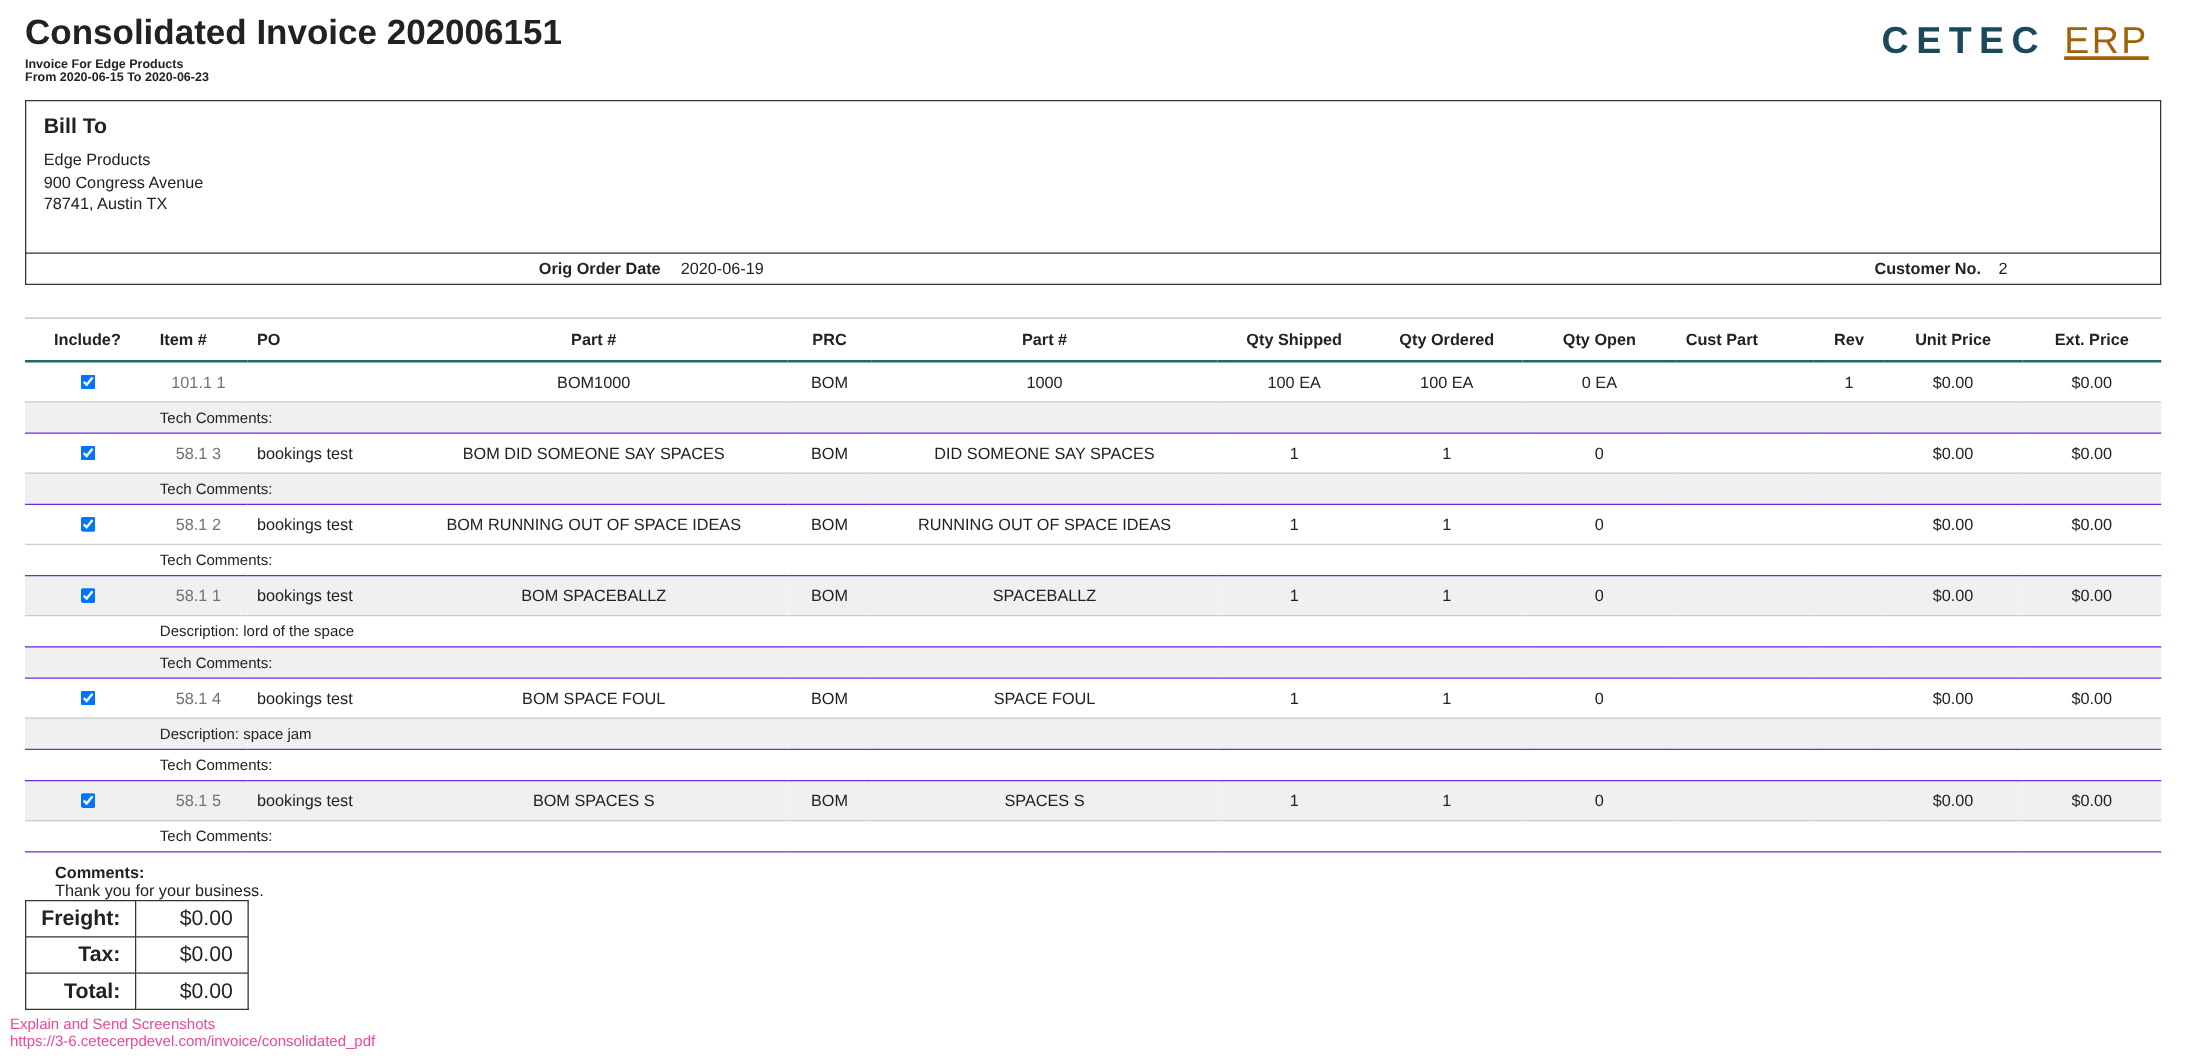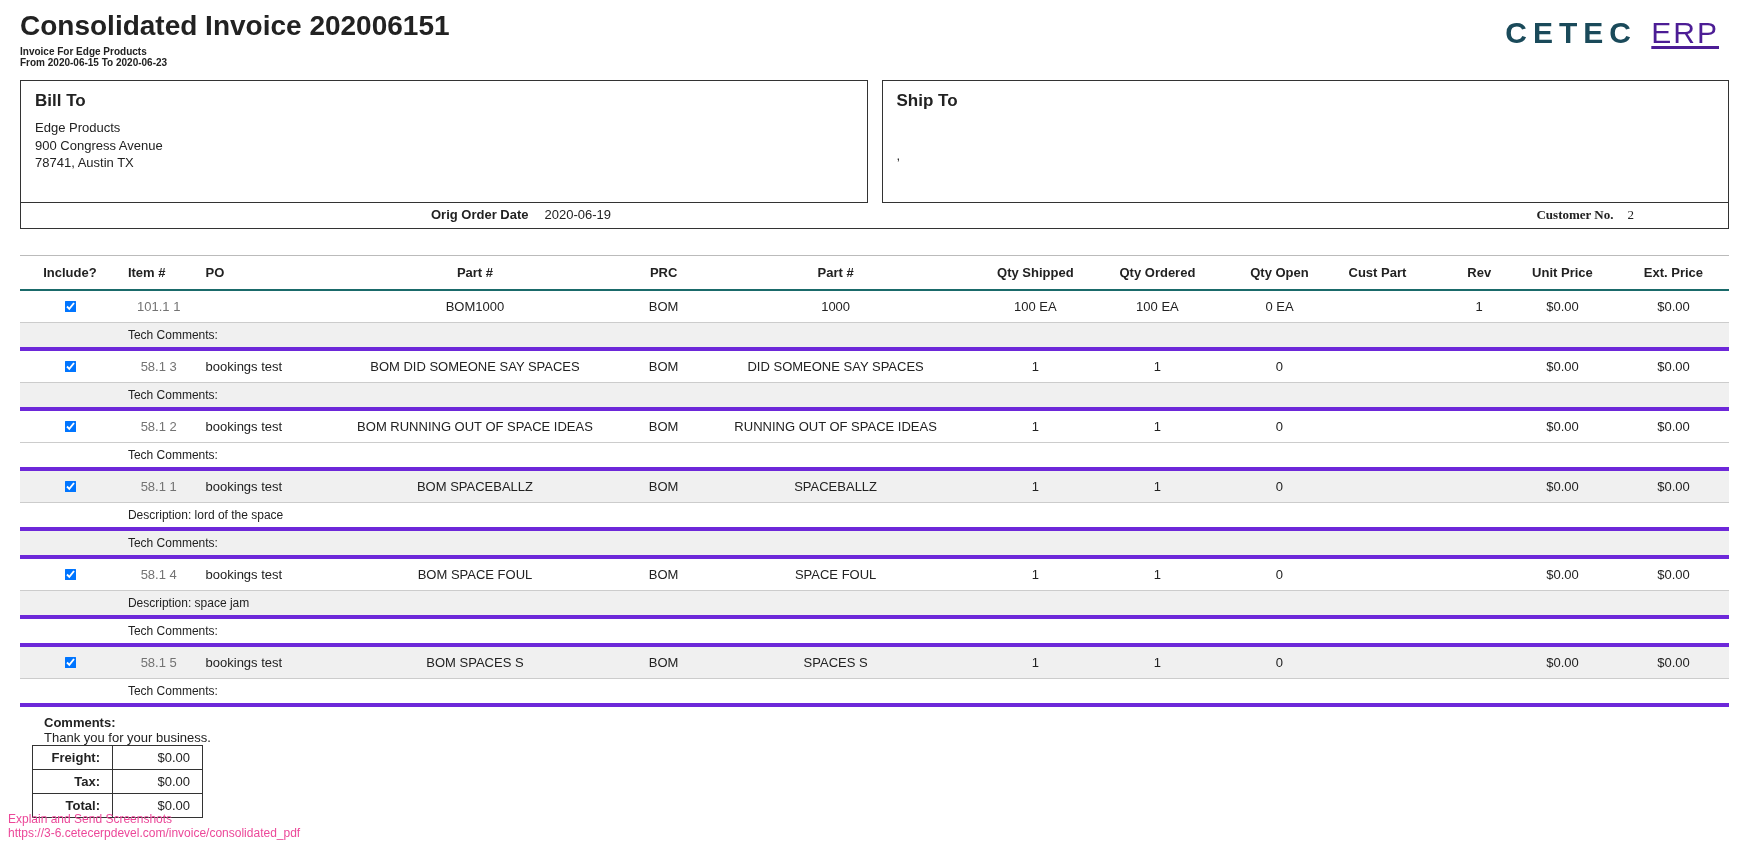--- a/index.html
+++ b/index.html
@@ -37,21 +37,21 @@
     margin-right: 10px;
   }
   .logo-text {
     font-family: Arial, sans-serif;
     font-size: 30px;
     font-weight: 800;
     letter-spacing: 6px;
     color: #1a4a5a;
   }
   .logo-text .erp {
-    color: #4c1d95;
+    color: #a16207;
     font-weight: 400;
     letter-spacing: 2px;
     text-decoration: underline;
     text-underline-offset: 3px;
   }
   .address-row {
     display: flex;
     gap: 14px;
     margin-top: 12px;
   }
@@ -78,22 +78,21 @@
   .meta-left {
     display: flex;
     gap: 16px;
     margin-left: 400px;
   }
   .meta-label { font-weight: bold; }
   .meta-right {
     margin-left: auto;
     display: flex;
     gap: 14px;
-    margin-right: 84px;
-    font-family: Liberation Serif, serif;
+    margin-right: 112px;
   }
 
   table.invoice {
     width: 100%;
     border-collapse: collapse;
     margin-top: 26px;
     font-size: 13px;
   }
   table.invoice thead th {
     text-align: left;
@@ -105,21 +104,21 @@
   }
   table.invoice thead th.right, table.invoice td.right { text-align: center; }
   table.invoice thead th.center, table.invoice td.center { text-align: center; }
   table.invoice tbody tr.data-row td {
     padding: 6px 8px;
     border-bottom: 1px solid #ccc;
   }
   table.invoice tbody tr.data-row.alt td { background: #f0f0f0; }
   table.invoice tbody tr.note-row td {
     padding: 5px 8px 5px 8px;
-    border-bottom: 4px solid #6d28d9;
+    border-bottom: 1px solid #6d28d9;
     font-size: 12px;
     margin-top: 44px;
   }
   table.invoice tbody tr.note-row.alt td { background: #f0f0f0; }
   table.invoice tbody tr.data-row td:first-child { text-align: center; }
   .item-link { color: #737373; }
   input[type="checkbox"] { transform: scale(0.9); }
 
   .footer-row {
     display: flex;
@@ -128,22 +127,21 @@
     align-items: flex-start;
     flex-direction: column;
   }
   .comments {
     padding-left: 24px;
     font-size: 13px;
   }
   .comments .lbl { font-weight: bold; }
   table.totals {
     border-collapse: collapse;
-    font-size: 13px;
-    margin-left: 12px;
+    font-size: 17px;
   }
   table.totals td {
     border: 1px solid #333;
     padding: 4px 12px;
   }
   table.totals td.lbl { font-weight: bold; text-align: right; width: 80px;}
   table.totals td.val { text-align: right; width: 90px; }
 
   .screenshot-hint {
     position: absolute;
@@ -170,24 +168,20 @@
       </span>
     </div>
   </div>
 
   <div class="address-row">
     <div class="address-box">
       <h3>Bill To</h3>
       <div class="address-line">Edge Products</div>
       <div class="address-line">900 Congress Avenue</div>
       <div class="address-line">78741, Austin TX</div>
-    </div>
-    <div class="address-box">
-      <h3>Ship To</h3>
-      <div class="address-line" style="margin-top:36px">,</div>
     </div>
   </div>
   <div class="meta-bar">
     <div class="meta-left">
       <span class="meta-label">Orig Order Date</span>
       <span>2020-06-19</span>
     </div>
     <div class="meta-right">
       <span class="meta-label">Customer No.</span>
       <span>2</span>

